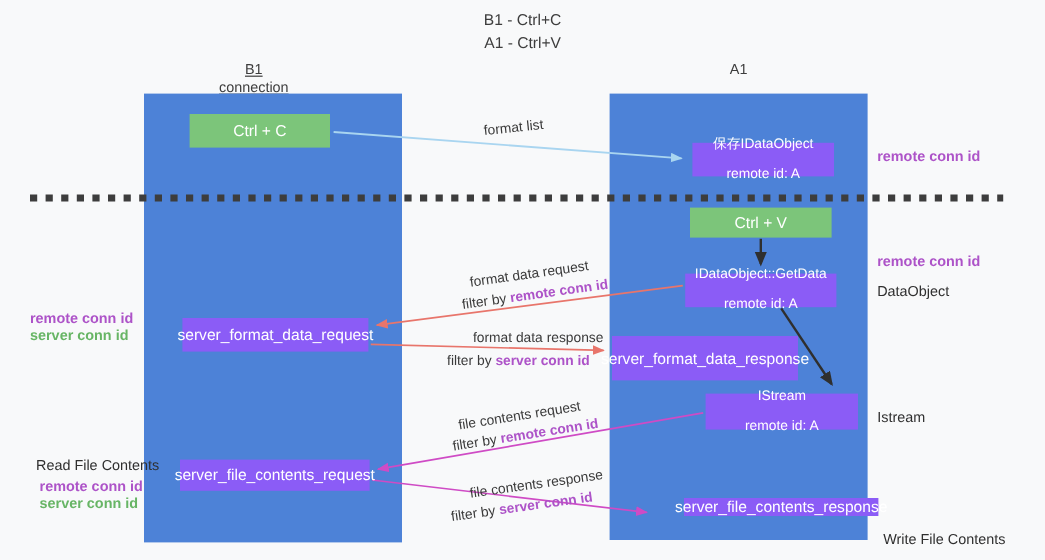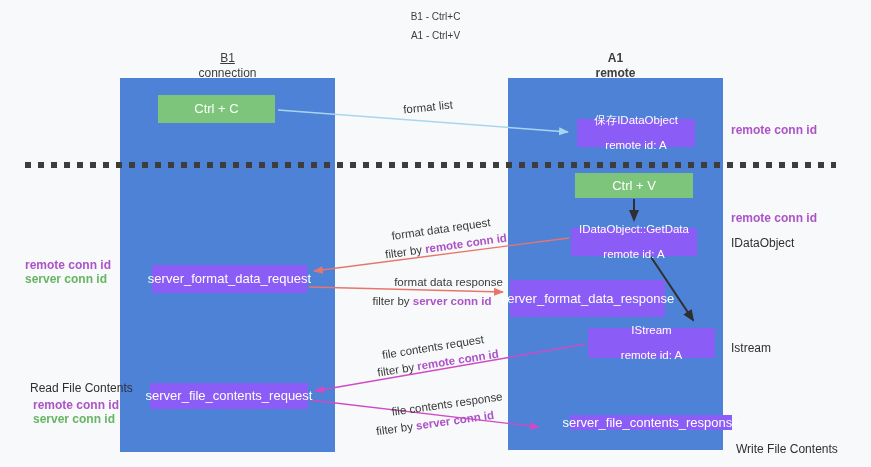--- a/index.html
+++ b/index.html
@@ -1,19 +1,19 @@
 <!DOCTYPE html>
 <html><head>
 <meta charset="utf-8">
 <style>
   html,body{margin:0;padding:0;background:#f8f9fa;}
   .canvas{position:relative;width:871px;height:467px;background:#f8f9fa;
           font-family:"Liberation Sans",sans-serif;overflow:hidden;}
   .title{position:absolute;top:7px;left:0;width:100%;text-align:center;
-         color:#3d3d3d;font-size:10px;line-height:19px;}
+         color:#3d3d3d;font-size:13px;line-height:19px;}
   .hdr{position:absolute;text-align:center;color:#3d3d3d;font-size:12px;line-height:15px;}
   .col{position:absolute;background:#4d82d7;}
   .node{position:absolute;display:flex;flex-direction:column;align-items:center;
         justify-content:center;color:#ffffff;text-align:center;font-size:13px;line-height:14px;}
   .orange{background:#8b5cf6;gap:12px;}
   .green{background:#7cc57a;}
   .two{font-size:11.5px;line-height:13.5px;}
   .side{position:absolute;font-size:12px;color:#2f2f2f;white-space:nowrap;line-height:14px;}
   .purple{color:#ad53c8;font-weight:bold;}
   .greentxt{color:#67b565;font-weight:bold;}
@@ -24,27 +24,26 @@
 </head>
 <body>
 
 <div class="canvas">
 
   <div class="title">
     <div>B1 - Ctrl+C</div>
     <div>A1 - Ctrl+V</div>
   </div>
 
-  <div class="hdr" style="left:120px;top:51px;width:215px;text-decoration:underline;">
+  <div class="hdr" style="left:104px;top:51px;width:215px;text-decoration:underline;">
     <div>B1</div>
     <div>connection</div>
   </div>
-  <div class="hdr" style="left:508px;top:51px;width:215px;font-weight:bold;">
+  <div class="hdr" style="left:508px;top:51px;width:215px;">
     <div>A1</div>
-    <div>remote</div>
   </div>
 
   <div class="col" style="left:120px;top:78px;width:215px;height:374px;"></div>
   <div class="col" style="left:508px;top:78px;width:215px;height:372px;"></div>
 
   <svg class="arrows" width="871" height="467" viewBox="0 0 871 467">
     <defs>
       <marker id="m-blue" markerUnits="userSpaceOnUse" markerWidth="11" markerHeight="10" refX="9" refY="4" orient="auto">
         <path d="M0,0 L10,4 L0,8 z" fill="#a9d5f0"></path>
       </marker>
@@ -102,21 +101,21 @@
   <div class="node orange" style="left:150px;top:383px;width:158px;height:26px;">
     <div>server_file_contents_request</div>
   </div>
 
   <div class="node orange" style="left:570px;top:415px;width:162px;height:15px;">
     <div>server_file_contents_response</div>
   </div>
 
   <div class="side purple" style="left:731px;top:123px;">remote conn id</div>
   <div class="side purple" style="left:731px;top:211px;">remote conn id</div>
-  <div class="side" style="left:731px;top:236px;">IDataObject</div>
+  <div class="side" style="left:731px;top:236px;">DataObject</div>
   <div class="side" style="left:731px;top:341px;">Istream</div>
   <div class="side" style="left:736px;top:442px;">Write File Contents</div>
 
   <div class="side purple" style="left:25px;top:258px;">remote conn id</div>
   <div class="side greentxt" style="left:25px;top:272px;">server conn id</div>
   <div class="side" style="left:30px;top:381px;">Read File Contents</div>
   <div class="side purple" style="left:33px;top:398px;">remote conn id</div>
   <div class="side greentxt" style="left:33px;top:412px;">server conn id</div>
 
   <div class="flow" style="left:428px;top:107px;transform:translate(-50%,-50%) rotate(-6deg);">format list</div>

